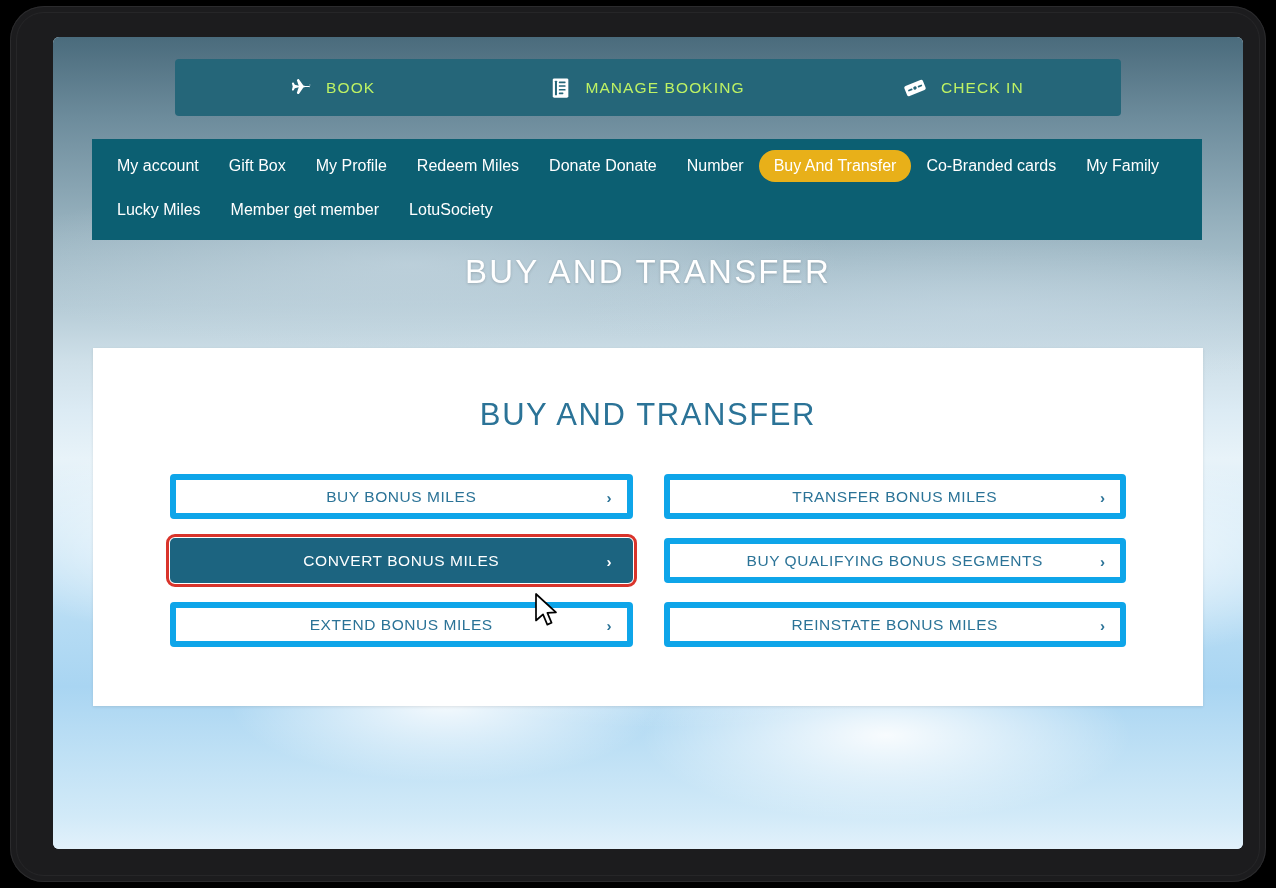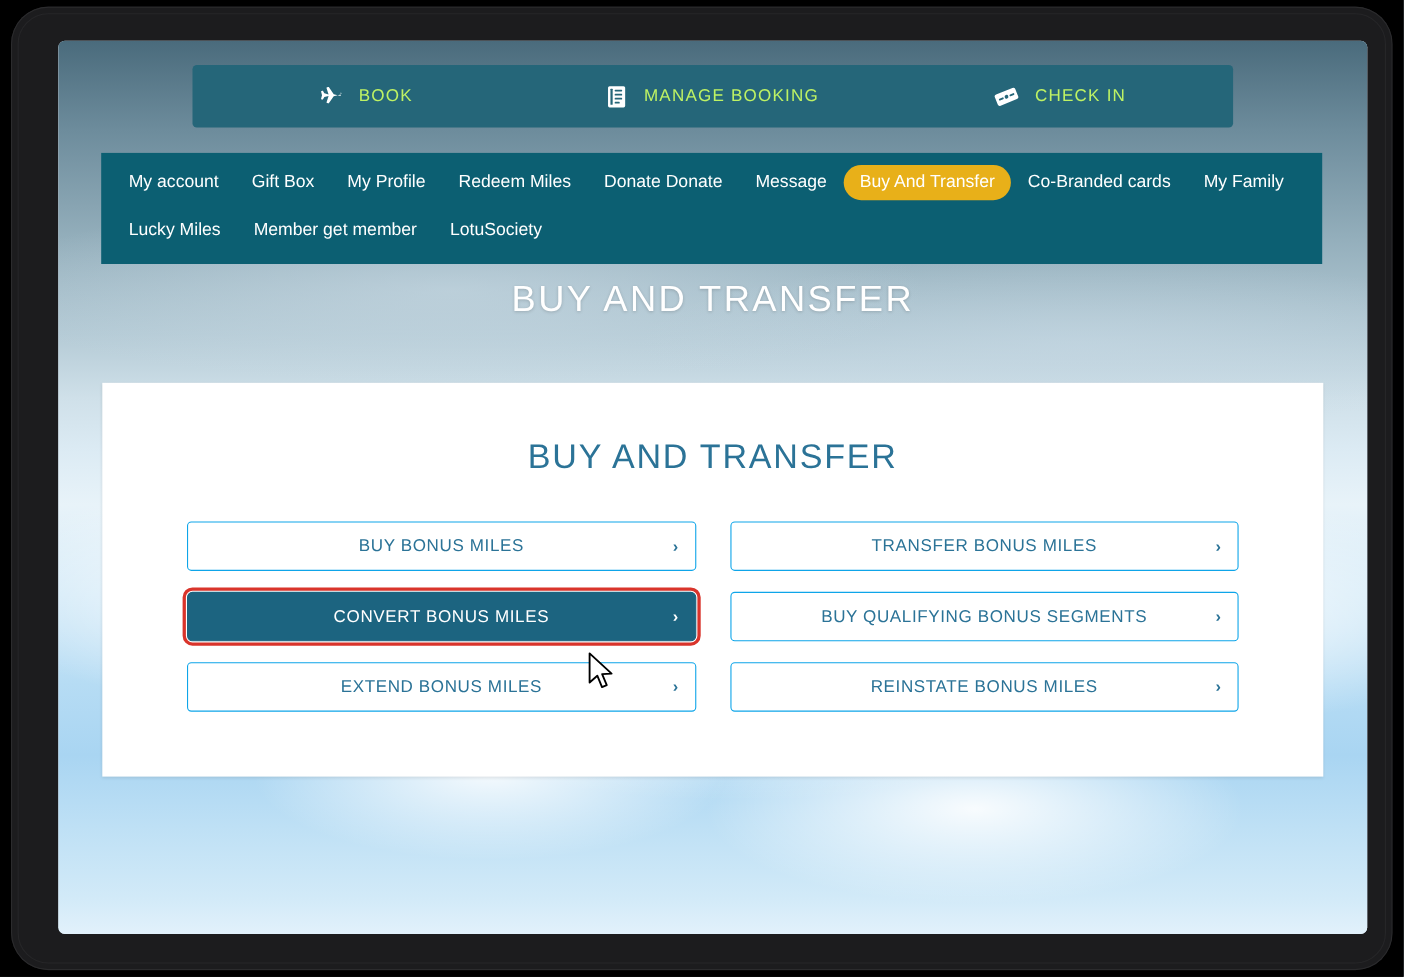--- a/index.html
+++ b/index.html
@@ -165,21 +165,21 @@
   #options-grid {
     margin: 41px 77px 0 77px;
     display: grid;
     grid-template-columns: 1fr 1fr;
     column-gap: 31px;
     row-gap: 19px;
   }
   .option-button {
     position: relative;
     height: 45px;
-    border: 1px solid #0ea5e9;
+    border: 6px solid #0ea5e9;
     border-radius: 4px;
     background: #ffffff;
     display: flex;
     align-items: center;
     justify-content: center;
     cursor: pointer;
   }
   .option-label {
     color: #2b7397;
     font-size: 15.5px;
@@ -267,21 +267,21 @@
 
     </div>
 
     <div id="member-nav">
       <div style="width:10px"></div>
       <span class="nav-link">My account</span>
       <span class="nav-link">Gift Box</span>
       <span class="nav-link">My Profile</span>
       <span class="nav-link">Redeem Miles</span>
       <span class="nav-link">Donate Donate</span>
-      <span class="nav-link">Message</span>
+      <span class="nav-link">Number</span>
       <span class="nav-link active">Buy And Transfer</span>
       <span class="nav-link">Co-Branded cards</span>
       <span class="nav-link">My Family</span>
 
       <div class="nav-break"></div>
 
       <div style="width:10px"></div>
       <span class="nav-link">Lucky Miles</span>
       <span class="nav-link">Member get member</span>
       <span class="nav-link">LotuSociety</span>

